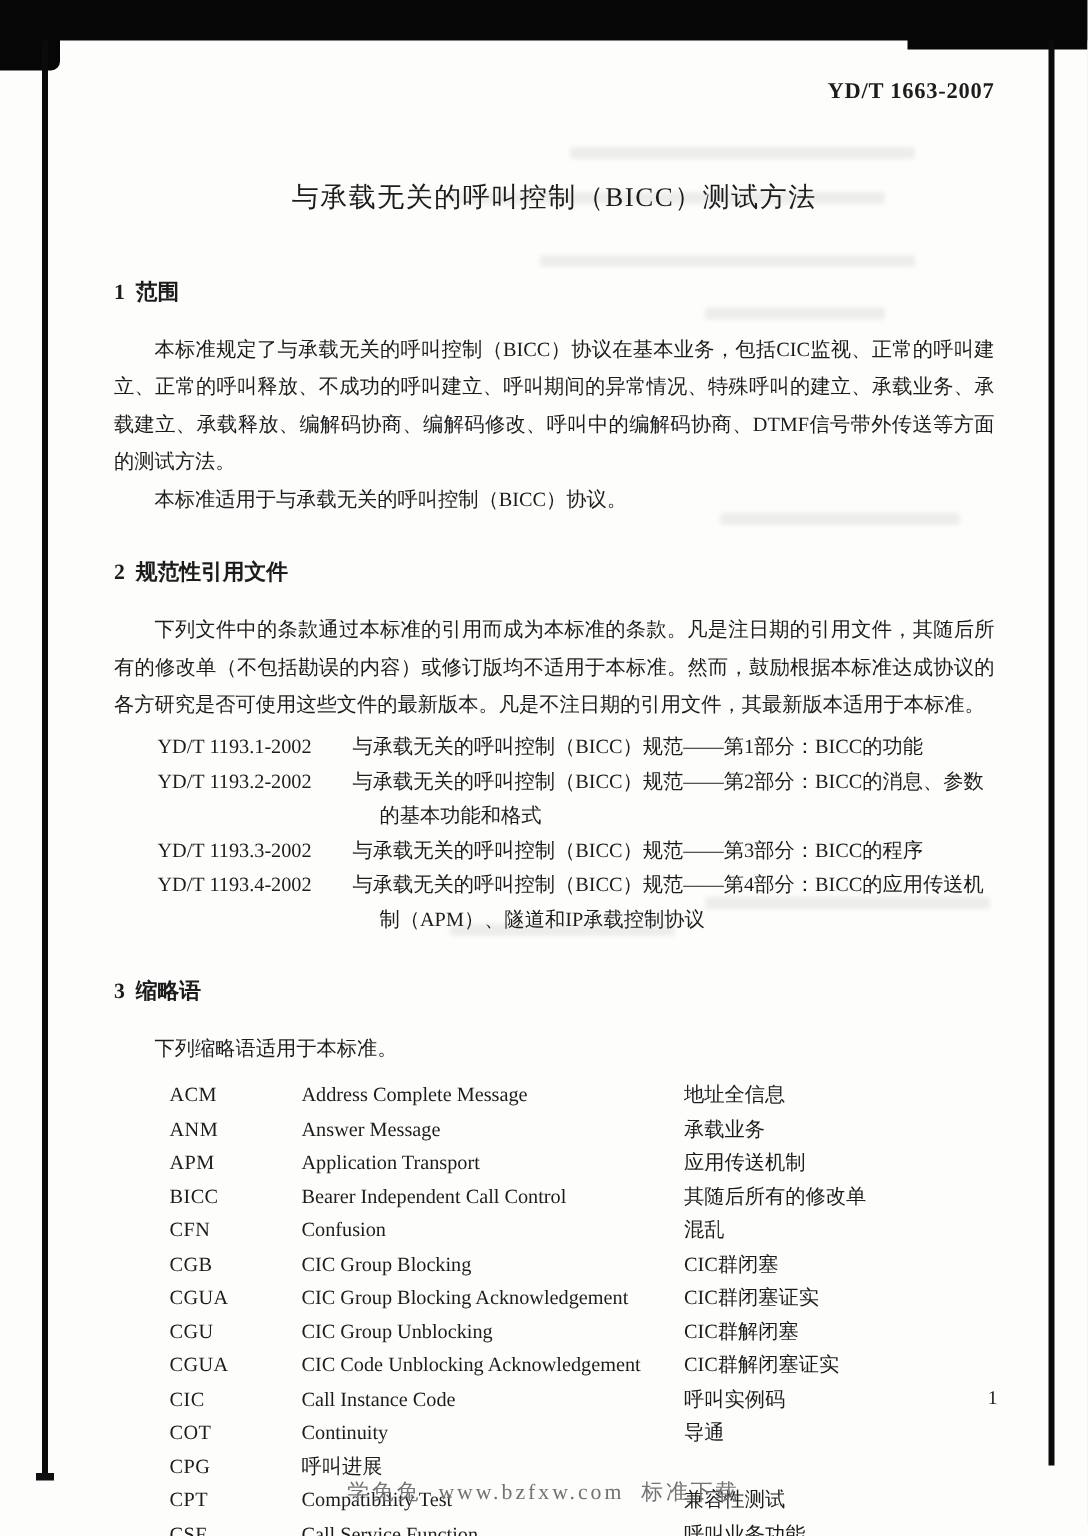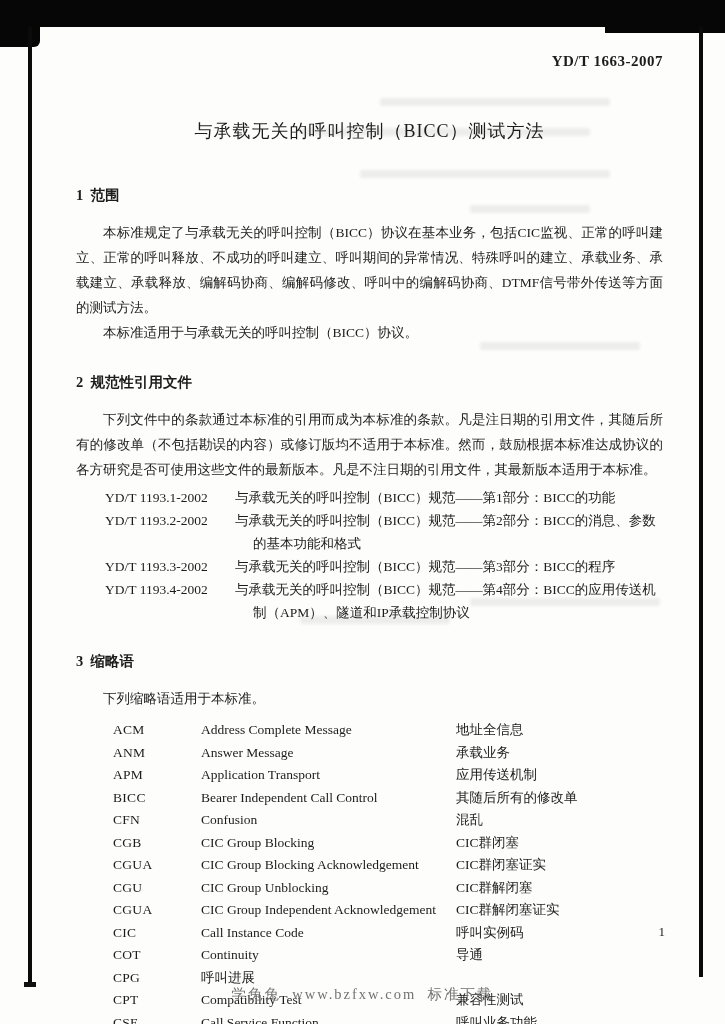--- a/index.html
+++ b/index.html
@@ -210,21 +210,21 @@
         </div>
 
         <div class="abbr-row">
           <span class="abbr-code">CGU</span>
           <span class="abbr-en">CIC Group Unblocking</span>
           <span class="abbr-zh">CIC群解闭塞</span>
         </div>
 
         <div class="abbr-row">
           <span class="abbr-code">CGUA</span>
-          <span class="abbr-en">CIC Group Independent Acknowledgement</span>
+          <span class="abbr-en">CIC Code Unblocking Acknowledgement</span>
           <span class="abbr-zh">CIC群解闭塞证实</span>
         </div>
 
         <div class="abbr-row">
           <span class="abbr-code">CIC</span>
           <span class="abbr-en">Call Instance Code</span>
           <span class="abbr-zh">呼叫实例码</span>
         </div>
 
         <div class="abbr-row">

